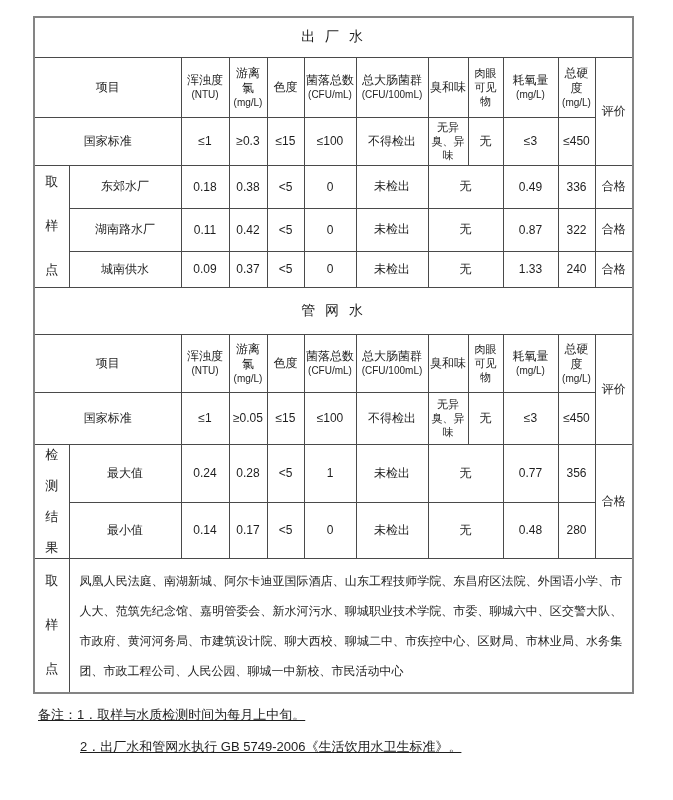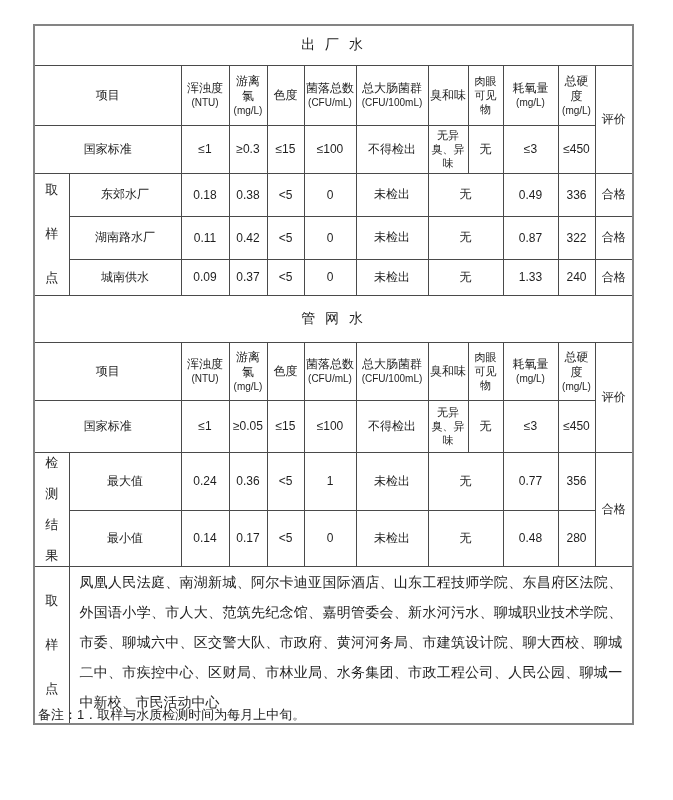--- a/index.html
+++ b/index.html
@@ -3,43 +3,43 @@
 <meta charset="utf-8">
 <style>
   * { margin:0; padding:0; box-sizing:border-box; }
   html,body { background:#ffffff; }
   body {
     width:673px; height:800px; position:relative;
     font-family:"Liberation Sans", sans-serif;
     color:#1e1e1e;
   }
   table.wq {
-    position:absolute; left:33px; top:24px; width:599px;
+    position:absolute; left:33px; top:16px; width:599px;
     border-collapse:collapse; table-layout:fixed;
     border:2px solid #848484;
   }
   td {
     border:1px solid #4a4a4a;
     text-align:center; vertical-align:middle;
     font-size:12px; padding:1px; overflow:hidden;
   }
   td.title-cell { font-size:14px; letter-spacing:3px; }
   .hname { display:block; font-size:12px; line-height:15px; }
   .unit  { display:block; font-size:10px; line-height:13px; }
   td.small { font-size:11px; line-height:14px;text-align:center; }
   .vstack { display:flex; flex-direction:column; align-items:center; justify-content:center; font-size:13px; }
   .gap26 { gap:26px; }
   .gap13 { gap:13px; }
   td.locations-cell {
-    text-align:left; padding:0 10px 6px 10px;
-    font-size:14px; line-height:30px;
+    text-align:left; padding:7px 10px 6px 10px;
+    font-size:12px; line-height:30px;
     text-align:justify;
   }
   .notes { position:absolute; left:38px; top:706px; font-size:13px; }
-  .note-line { margin-bottom:14px; white-space:nowrap; }
+  .note-line { margin-bottom:14px; white-space:nowrap;text-decoration:underline; }
   .note-line .indent { margin-left:42px; }
 </style>
 </head>
 <body>
 
 <table class="wq">
   <colgroup>
     <col style="width:35px">
       <col style="width:112px">
       <col style="width:48px">
@@ -195,21 +195,21 @@
     <td rowspan="2">
       <div class="vstack gap13">
         <span>检</span>
         <span>测</span>
         <span>结</span>
         <span>果</span>
       </div>
     </td>
     <td>最大值</td>
     <td>0.24</td>
-    <td>0.36</td>
+    <td>0.28</td>
     <td>&lt;5</td>
     <td>1</td>
     <td>未检出</td>
     <td colspan="2">无</td>
     <td>0.77</td>
     <td>356</td>
     <td rowspan="2">合格</td>
   </tr>
   <tr style="height:55px">
     <td>最小值</td>
@@ -233,13 +233,16 @@
     </td>
     <td colspan="11" class="locations-cell">凤凰人民法庭、南湖新城、阿尔卡迪亚国际酒店、山东工程技师学院、东昌府区法院、外国语小学、市人大、范筑先纪念馆、嘉明管委会、新水河污水、聊城职业技术学院、市委、聊城六中、区交警大队、市政府、黄河河务局、市建筑设计院、聊大西校、聊城二中、市疾控中心、区财局、市林业局、水务集团、市政工程公司、人民公园、聊城一中新校、市民活动中心</td>
   </tr>
 </tbody>
   </table>
 
 <div class="notes">
   <div class="note-line">
     <span>备注：</span><span>1．取样与水质检测时间为每月上中旬。</span>
   </div>
+  <div class="note-line">
+    <span class="indent">2．出厂水和管网水执行 GB 5749-2006《生活饮用水卫生标准》。</span>
+  </div>
 </div>
 
 </body></html>

